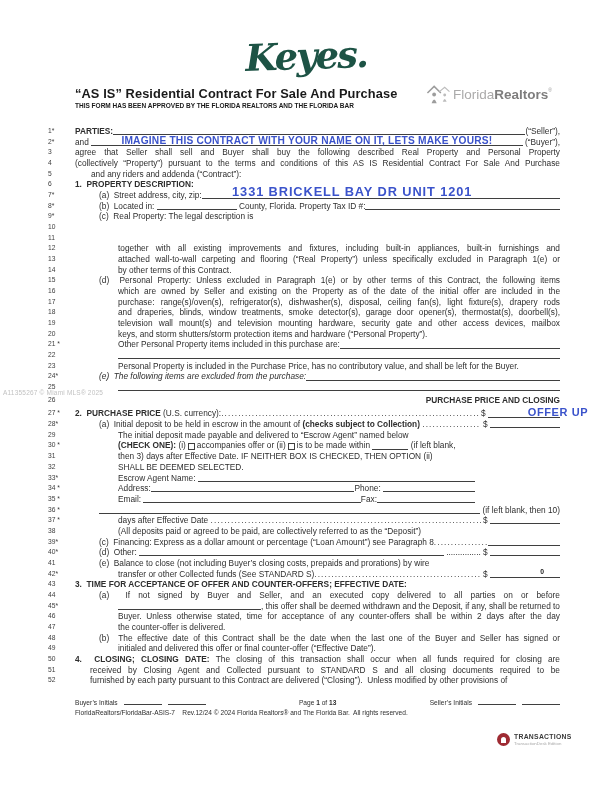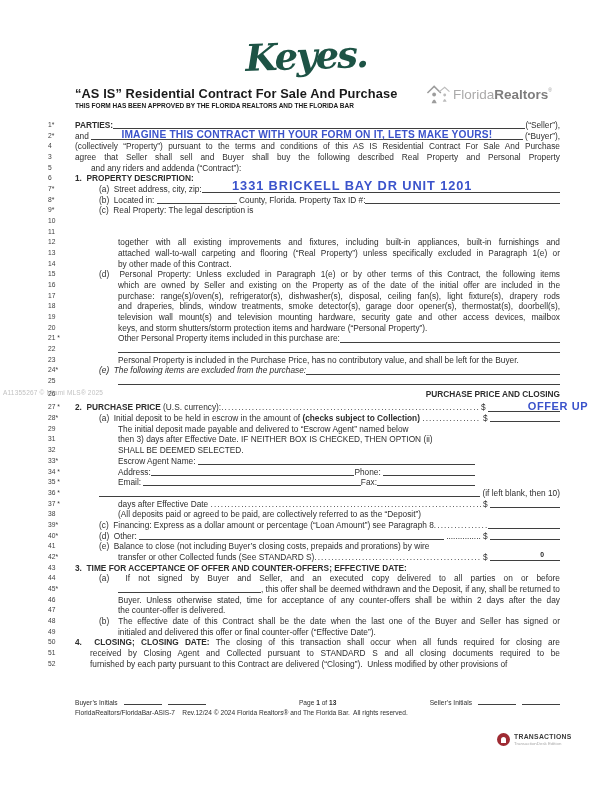--- a/index.html
+++ b/index.html
@@ -35,21 +35,21 @@
   .fr1 { color: #abaaaa; font-weight: 400; }
   .fr2 { color: #7e7d7d; font-weight: 700; }
   .fr-reg { font-size: 5px; color: #9a9a9a; vertical-align: top; }
 
   .watermark {
     position: absolute; top: 389px; left: 3px;
     font-size: 6.5px; color: #c2c2c2; letter-spacing: 0.2px;
   }
 
   
-  .lines { position: absolute; top: 120px; left: 48px; width: 512px; }
+  .lines { position: absolute; top: 126px; left: 48px; width: 512px; }
   .row { display: flex; height: 10.68px; font-size: 8.3px; line-height: 10.68px; }
   .row.heading { margin-top: 2px; margin-bottom: 3px; }
   .num { width: 27px; flex: none; font-size: 6.7px; color: #3c3c3c; white-space: pre; }
   .body { flex: 1; display: flex; min-width: 0; }
   .txt { width: 100%; white-space: pre-wrap; }
   .txt.j { text-align: justify; text-align-last: justify; }
   .txt.ctr { text-align: right; }
   .b { font-weight: bold; }
   .fx { flex: 1; display: flex; min-width: 0; }
   .t { white-space: pre; flex: none; }
@@ -127,36 +127,36 @@
             <span class="t">(“Seller”),</span>
           </div>
         </div>
       </div>
       <div class="row">
         <span class="num">2*</span>
         <div class="body" style="padding-left: 0px;">
           <div class="fx">
             <span class="t">and </span>
             <span class="u f">
-              <span class="hand">IMAGINE THIS CONTRACT WITH YOUR FORM ON IT, LETS MAKE YOURS!</span>
+              <span class="hand">IMAGINE THIS CONTRACT WITH YOUR NAME ON IT, LETS MAKE YOURS!</span>
             </span>
             <span class="t"> (“Buyer”),</span>
           </div>
         </div>
       </div>
       <div class="row">
+        <span class="num">3</span>
+        <div class="body" style="padding-left: 0px;">
+          <div class="txt j">agree that Seller shall sell and Buyer shall buy the following described Real Property and Personal Property</div>
+        </div>
+      </div>
+      <div class="row">
         <span class="num">4</span>
         <div class="body" style="padding-left: 0px;">
           <div class="txt j">(collectively “Property”) pursuant to the terms and conditions of this AS IS Residential Contract For Sale And Purchase</div>
-        </div>
-      </div>
-      <div class="row">
-        <span class="num">3</span>
-        <div class="body" style="padding-left: 0px;">
-          <div class="txt j">agree that Seller shall sell and Buyer shall buy the following described Real Property and Personal Property</div>
         </div>
       </div>
       <div class="row">
         <span class="num">5</span>
         <div class="body" style="padding-left: 16px;">
           <div class="txt">and any riders and addenda (“Contract”):</div>
         </div>
       </div>
       <div class="row">
         <span class="num">6</span>
@@ -212,21 +212,21 @@
       </div>
       <div class="row">
         <span class="num">13</span>
         <div class="body" style="padding-left: 43px;">
           <div class="txt j">attached wall-to-wall carpeting and flooring (“Real Property”) unless specifically excluded in Paragraph 1(e) or</div>
         </div>
       </div>
       <div class="row">
         <span class="num">14</span>
         <div class="body" style="padding-left: 43px;">
-          <div class="txt">by other made of this Contract.</div>
+          <div class="txt">by other terms of this Contract.</div>
         </div>
       </div>
       <div class="row">
         <span class="num">15</span>
         <div class="body" style="padding-left: 24px;">
           <div class="txt j">(d)  Personal Property: Unless excluded in Paragraph 1(e) or by other terms of this Contract, the following items</div>
         </div>
       </div>
       <div class="row">
         <span class="num">16</span>
@@ -328,20 +328,35 @@
             <span class="dots"></span>
             <span class="t"> $ </span>
             <span class="u" style="width: 70px;"></span>
           </div>
         </div>
       </div>
       <div class="row">
         <span class="num">29</span>
         <div class="body" style="padding-left: 43px;">
           <div class="txt">The initial deposit made payable and delivered to “Escrow Agent” named below</div>
+        </div>
+      </div>
+      <div class="row">
+        <span class="num">30 *</span>
+        <div class="body" style="padding-left: 43px;">
+          <div class="fx">
+            <span class="t b">(CHECK ONE):</span>
+            <span class="t"> (i) </span>
+            <span class="cb"></span>
+            <span class="t"> accompanies offer or (ii) </span>
+            <span class="cb"></span>
+            <span class="t"> is to be made within </span>
+            <span class="u" style="width: 36px;"></span>
+            <span class="t"> (if left blank,</span>
+          </div>
         </div>
       </div>
       <div class="row">
         <span class="num">31</span>
         <div class="body" style="padding-left: 43px;">
           <div class="txt">then 3) days after Effective Date. IF NEITHER BOX IS CHECKED, THEN OPTION (ii)</div>
         </div>
       </div>
       <div class="row">
         <span class="num">32</span>

